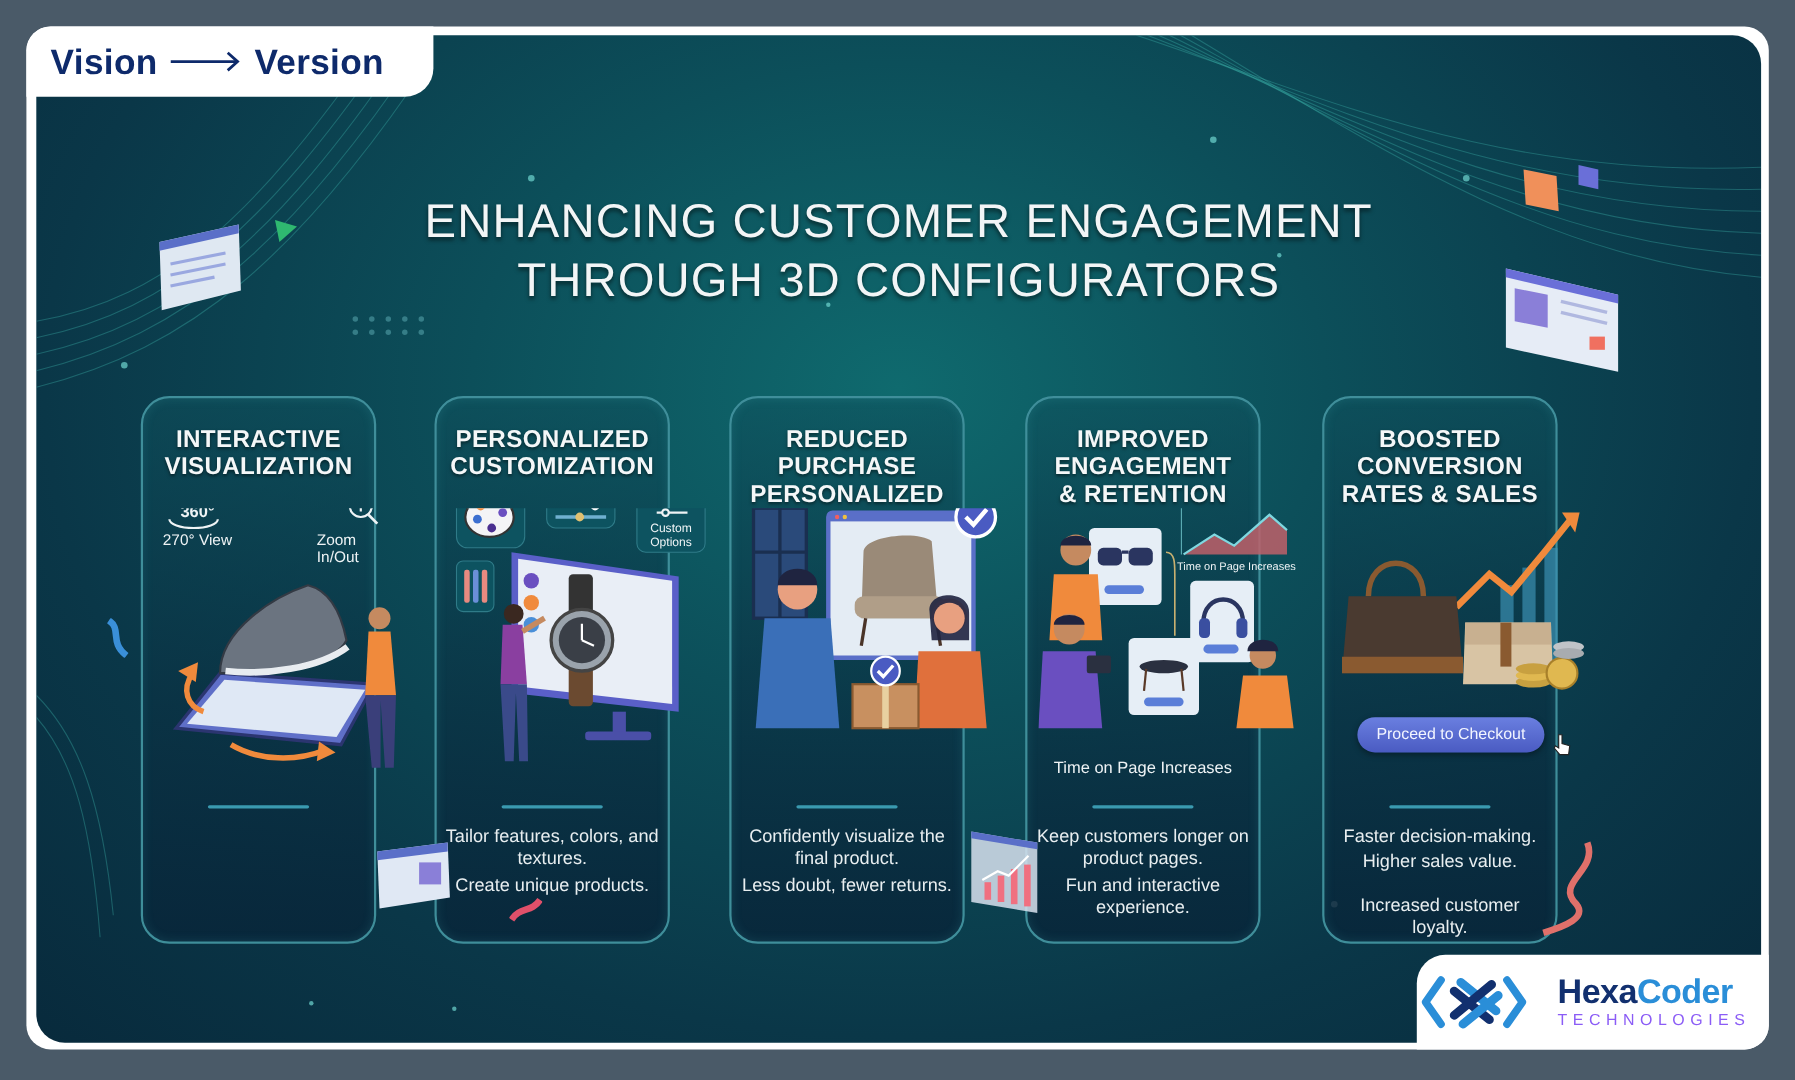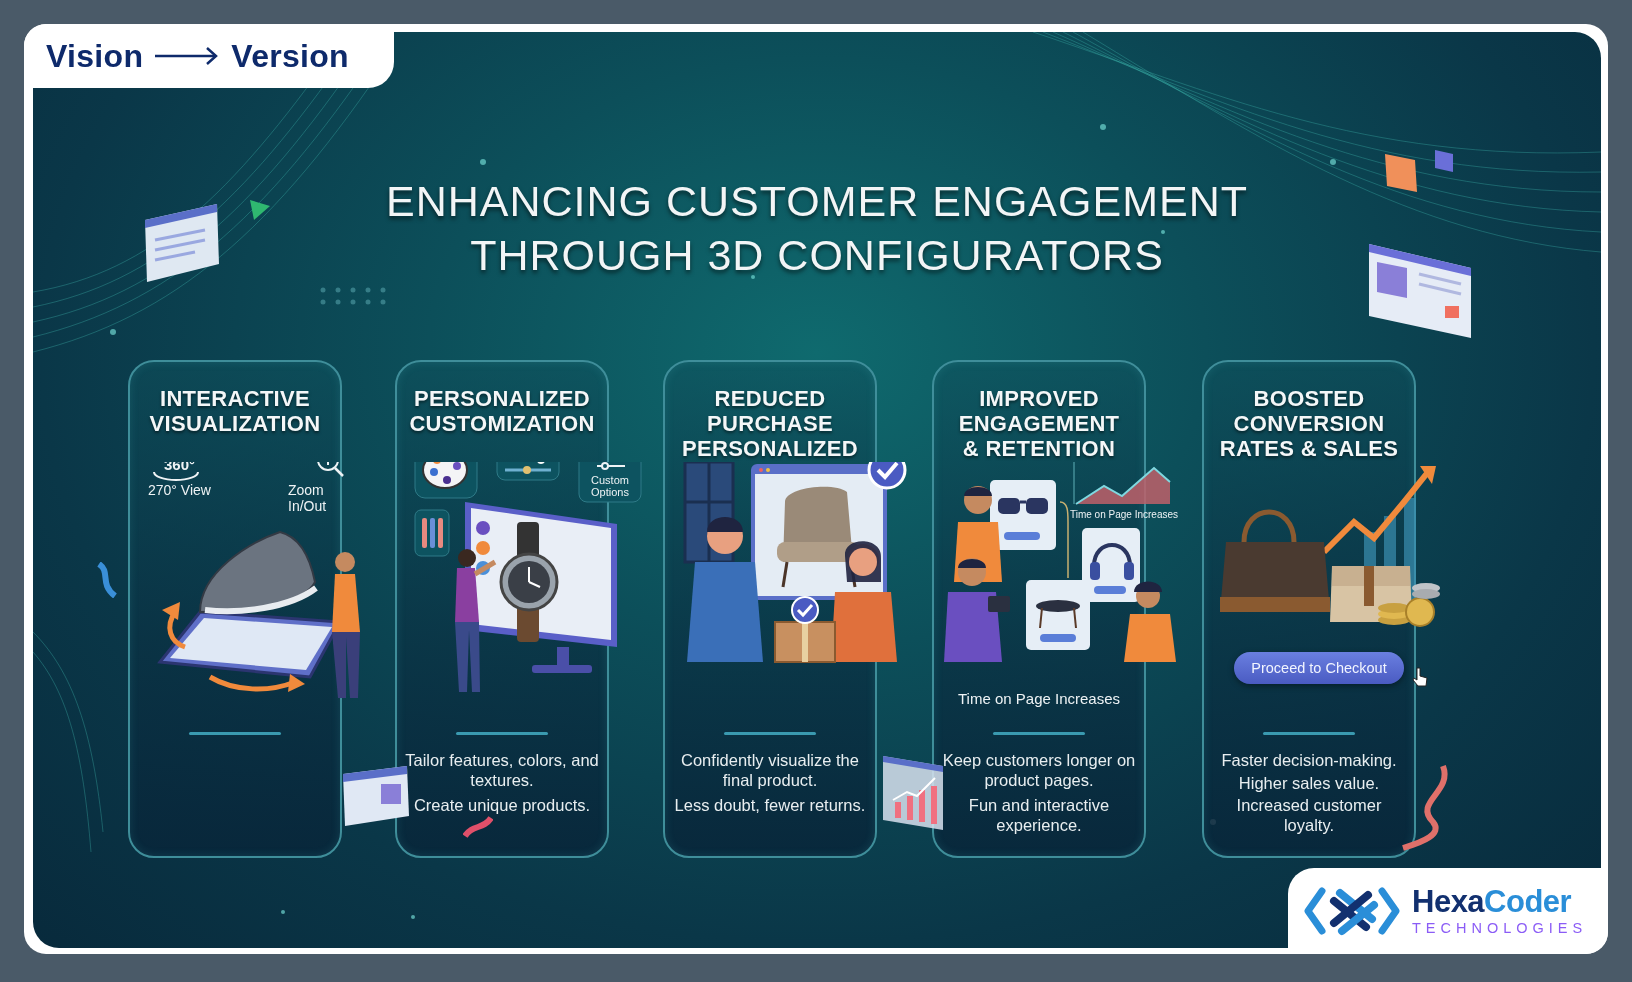--- a/index.html
+++ b/index.html
@@ -68,21 +68,21 @@
     border-radius: 16px; border: none;
     background: linear-gradient(180deg, #6a7fe0, #4a5bc2);
     color: #f2f5ff; font-size: 14.5px; font-family: "Liberation Sans", sans-serif;
     box-shadow: 0 2px 6px rgba(0,0,0,0.4);
     cursor: pointer;
   }
 
   .logo-box {
     position: absolute; left: 1288px; top: 868px; width: 320px; height: 86px;
     background: #ffffff; border-radius: 26px 0 22px 0; z-index: 6;
-    display: flex; align-items: center; padding-left: 16px; gap: 12px;
+    display: flex; align-items: center; padding-left: 4px; gap: 28px;
   }
   .logo-text .brand { font-size: 31px; font-weight: 700; line-height: 32px; letter-spacing: -0.5px; }
   .logo-text .brand .a { color: #12306f; }
   .logo-text .brand .b { color: #2a8ed8; }
   .logo-text .sub { font-size: 14.5px; letter-spacing: 5px; color: #8b5cf6; margin-top: 2px; }
 
   .float { position: absolute; z-index: 4; }
 </style>
 </head>
 <body>
@@ -379,21 +379,21 @@
         </g>
       </svg>
       <button class="checkout-btn" style="left:20px; top:190px;">Proceed to Checkout</button>
       <svg style="position:absolute; left:198px; top:204px;" width="18" height="22" viewBox="0 0 18 22">
         <path d="M5 2 L5 14 L2 12 L1 14 L6 20 L14 20 L15 12 L8 10 L8 2 Z" fill="#ffffff" stroke="#222" stroke-width="1"></path>
       </svg>
     </div>
     <div class="rule"></div>
     <div class="desc">
       <p style="margin-bottom:3px">Faster decision-making.</p>
-      <p style="margin-bottom:2px">Higher sales value.</p>
+      <p style="margin-bottom:20px">Higher sales value.</p>
       <p>Increased customer loyalty.</p>
     </div>
   </div>
 
   <svg class="float" style="left:110px; top:170px;" width="80" height="90" viewBox="0 0 80 90">
     <polygon points="2,18 74,2 76,62 4,80" fill="#dfe8f2"></polygon>
     <polygon points="2,18 74,2 74,10 2,26" fill="#5a6fc8"></polygon>
     <line x1="12" y1="38" x2="62" y2="28" stroke="#9aa8e0" stroke-width="3"></line>
     <line x1="12" y1="48" x2="62" y2="38" stroke="#9aa8e0" stroke-width="3"></line>
     <line x1="12" y1="58" x2="52" y2="50" stroke="#9aa8e0" stroke-width="3"></line>

